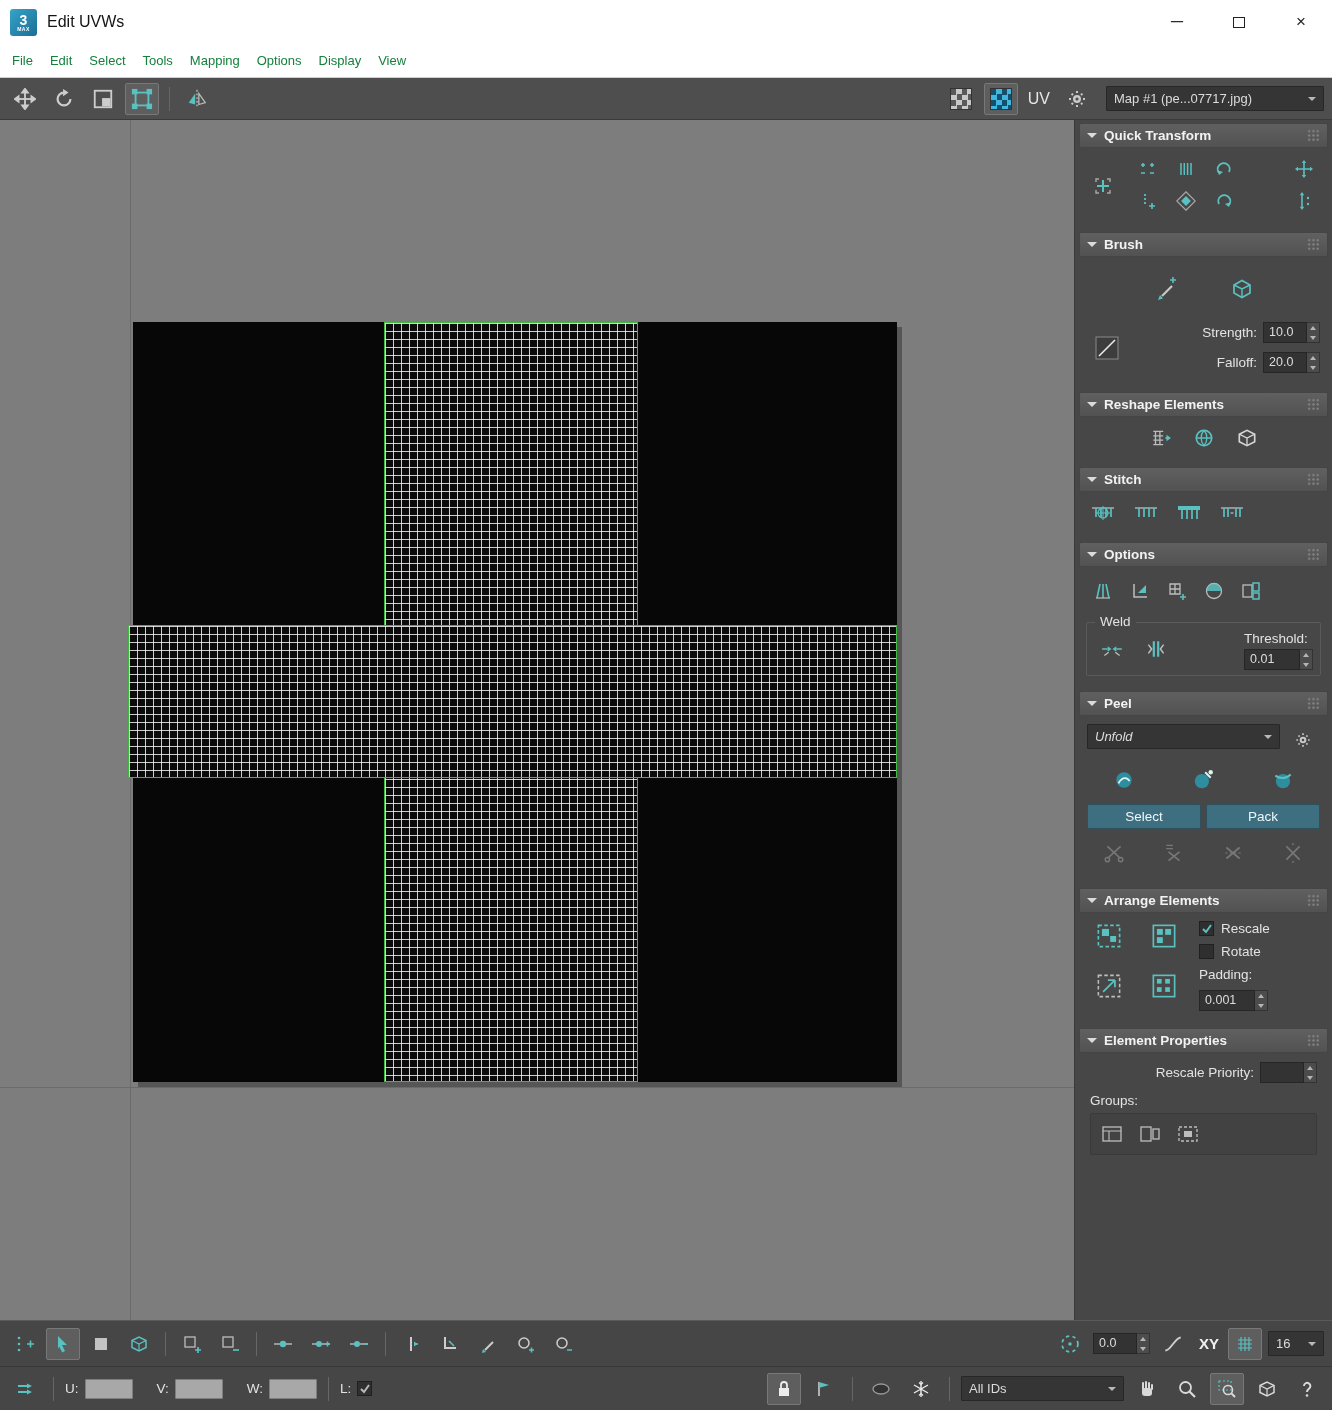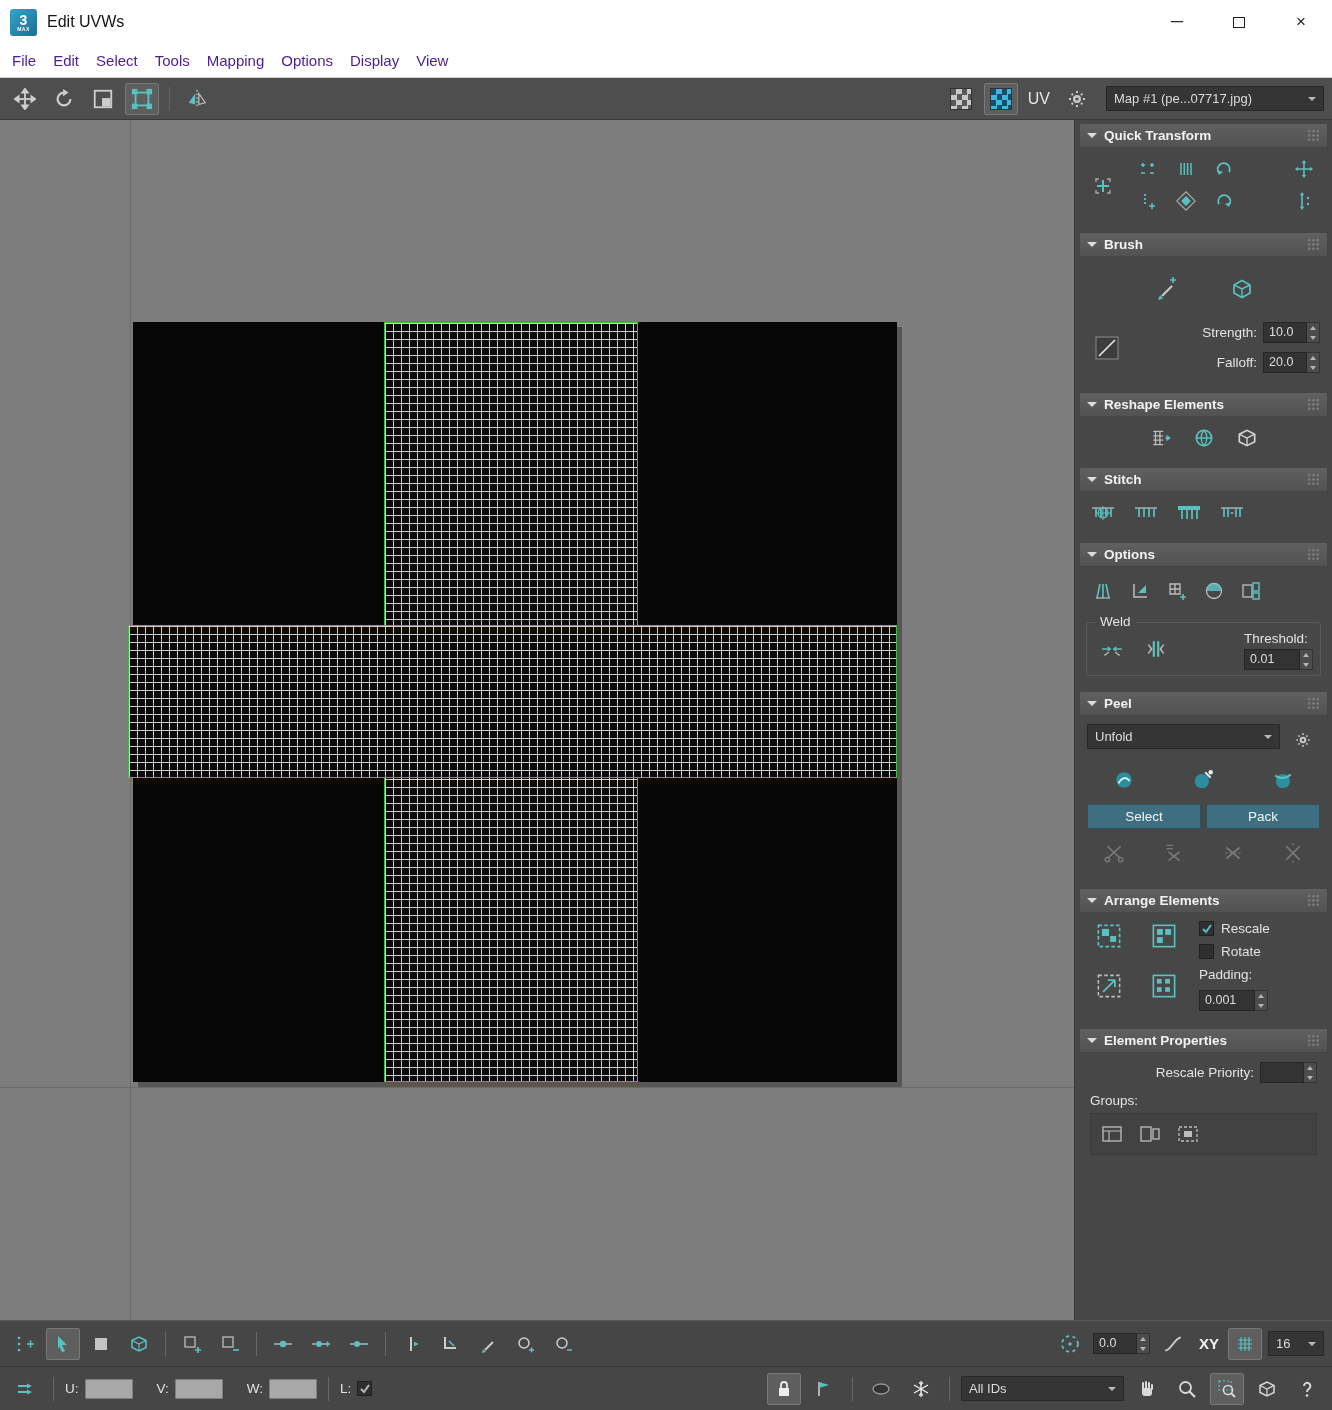--- a/index.html
+++ b/index.html
@@ -10,21 +10,21 @@
   .titlebar{height:44px;background:#fff;display:flex;align-items:center;padding-left:10px;flex:none;}
   .badge{width:27px;height:27px;border-radius:3px;background:linear-gradient(135deg,#36a3c9,#1b6e94);color:#fff;display:flex;flex-direction:column;align-items:center;justify-content:center;font-weight:bold;line-height:1;}
   .badge .b3{font-size:14px;} .badge .bmax{font-size:5px;letter-spacing:.5px;}
   .title-text{margin-left:10px;font-size:16px;color:#141414;}
   .win-controls{margin-left:auto;display:flex;height:100%;}
   .win-btn{width:62px;height:100%;display:flex;align-items:center;justify-content:center;color:#222;font-size:17px;}
   .max-glyph{width:12px;height:11px;border:1.5px solid #222;}
 
   
   .menubar{height:34px;background:#fff;border-bottom:1px solid #cfcfcf;display:flex;align-items:center;gap:17px;padding:0 12px;flex:none;}
-  .menu-item{font-size:15px;color:#4c1d95;}
+  .menu-item{font-size:13px;color:#15803d;}
 
   
   .toolbar{height:42px;background:#4e4e4e;border-bottom:1px solid #3a3a3a;display:flex;align-items:center;padding:0 8px;gap:5px;flex:none;}
   .ibtn{min-width:34px;height:32px;display:flex;align-items:center;justify-content:center;background:transparent;border:1px solid transparent;border-radius:2px;cursor:default;}
   .ibtn.sm{min-width:34px;height:28px;}
   .ibtn.lg{min-width:40px;height:36px;}
   .ibtn.pressed{background:#5e5e5e;border-color:#787878;}
   .ibtn.disabled svg *{stroke:#787878 !important;fill:none;}
   .vsep{width:1px;height:24px;background:#666;margin:0 5px;flex:none;}
   .checker{width:22px;height:22px;background:repeating-conic-gradient(#c9c9c9 0 25%,#595959 0 50%) 0 0/11px 11px;border:1px solid #333;}
@@ -68,21 +68,21 @@
   .qt-grid{display:grid;grid-template-columns:repeat(3,36px);grid-auto-rows:30px;gap:2px;}
   .qt-col{display:grid;grid-auto-rows:30px;gap:2px;margin-left:auto;margin-right:3px;}
   .brush-icons{display:flex;justify-content:center;gap:36px;padding:9px 0 15px;}
   .brush-row{display:flex;align-items:center;padding:0 5px 6px;}
   .brush-fields{margin-left:auto;display:flex;flex-direction:column;gap:9px;}
   .frow{display:flex;align-items:center;gap:6px;justify-content:flex-end;}
   .weld-box{border:1px solid #5a5a5a;border-radius:2px;margin:12px 4px 2px;padding:8px 5px 5px;position:relative;display:flex;gap:8px;}
   .weld-tag{position:absolute;top:-9px;left:8px;background:#474747;padding:0 5px;}
   .weld-icons{display:flex;gap:4px;}
   .weld-thresh{margin-left:auto;display:flex;flex-direction:column;gap:3px;align-items:flex-start;padding-right:2px;}
-  .peel-row1{display:flex;gap:6px;padding:3px 5px 6px;}
+  .peel-row1{display:flex;gap:6px;padding:3px 5px 6px;font-style:italic;}
   .peel-row1 .dd{flex:1;}
   .peel-icons{display:flex;gap:5px;padding:2px 5px 6px;}
   .peel-icons .ibtn{flex:1;}
   .peel-btns{display:flex;gap:5px;padding:2px 5px 6px;}
   .tealbtn{flex:1;height:25px;background:#3e6f80;border:1px solid #2c525f;border-radius:2px;color:#eef6f8;font-size:13.5px;font-family:inherit;}
   .arr-body{display:flex;gap:9px;padding:5px 4px;}
   .arr-grid{display:grid;grid-template-columns:52px 52px;grid-auto-rows:47px;gap:3px;}
   .arr-right{display:flex;flex-direction:column;gap:8px;padding-top:3px;}
   .cbrow{display:flex;align-items:center;gap:7px;}
   .cb{width:15px;height:15px;background:#2f2f2f;border:1px solid #202020;display:flex;align-items:center;justify-content:center;flex:none;}

